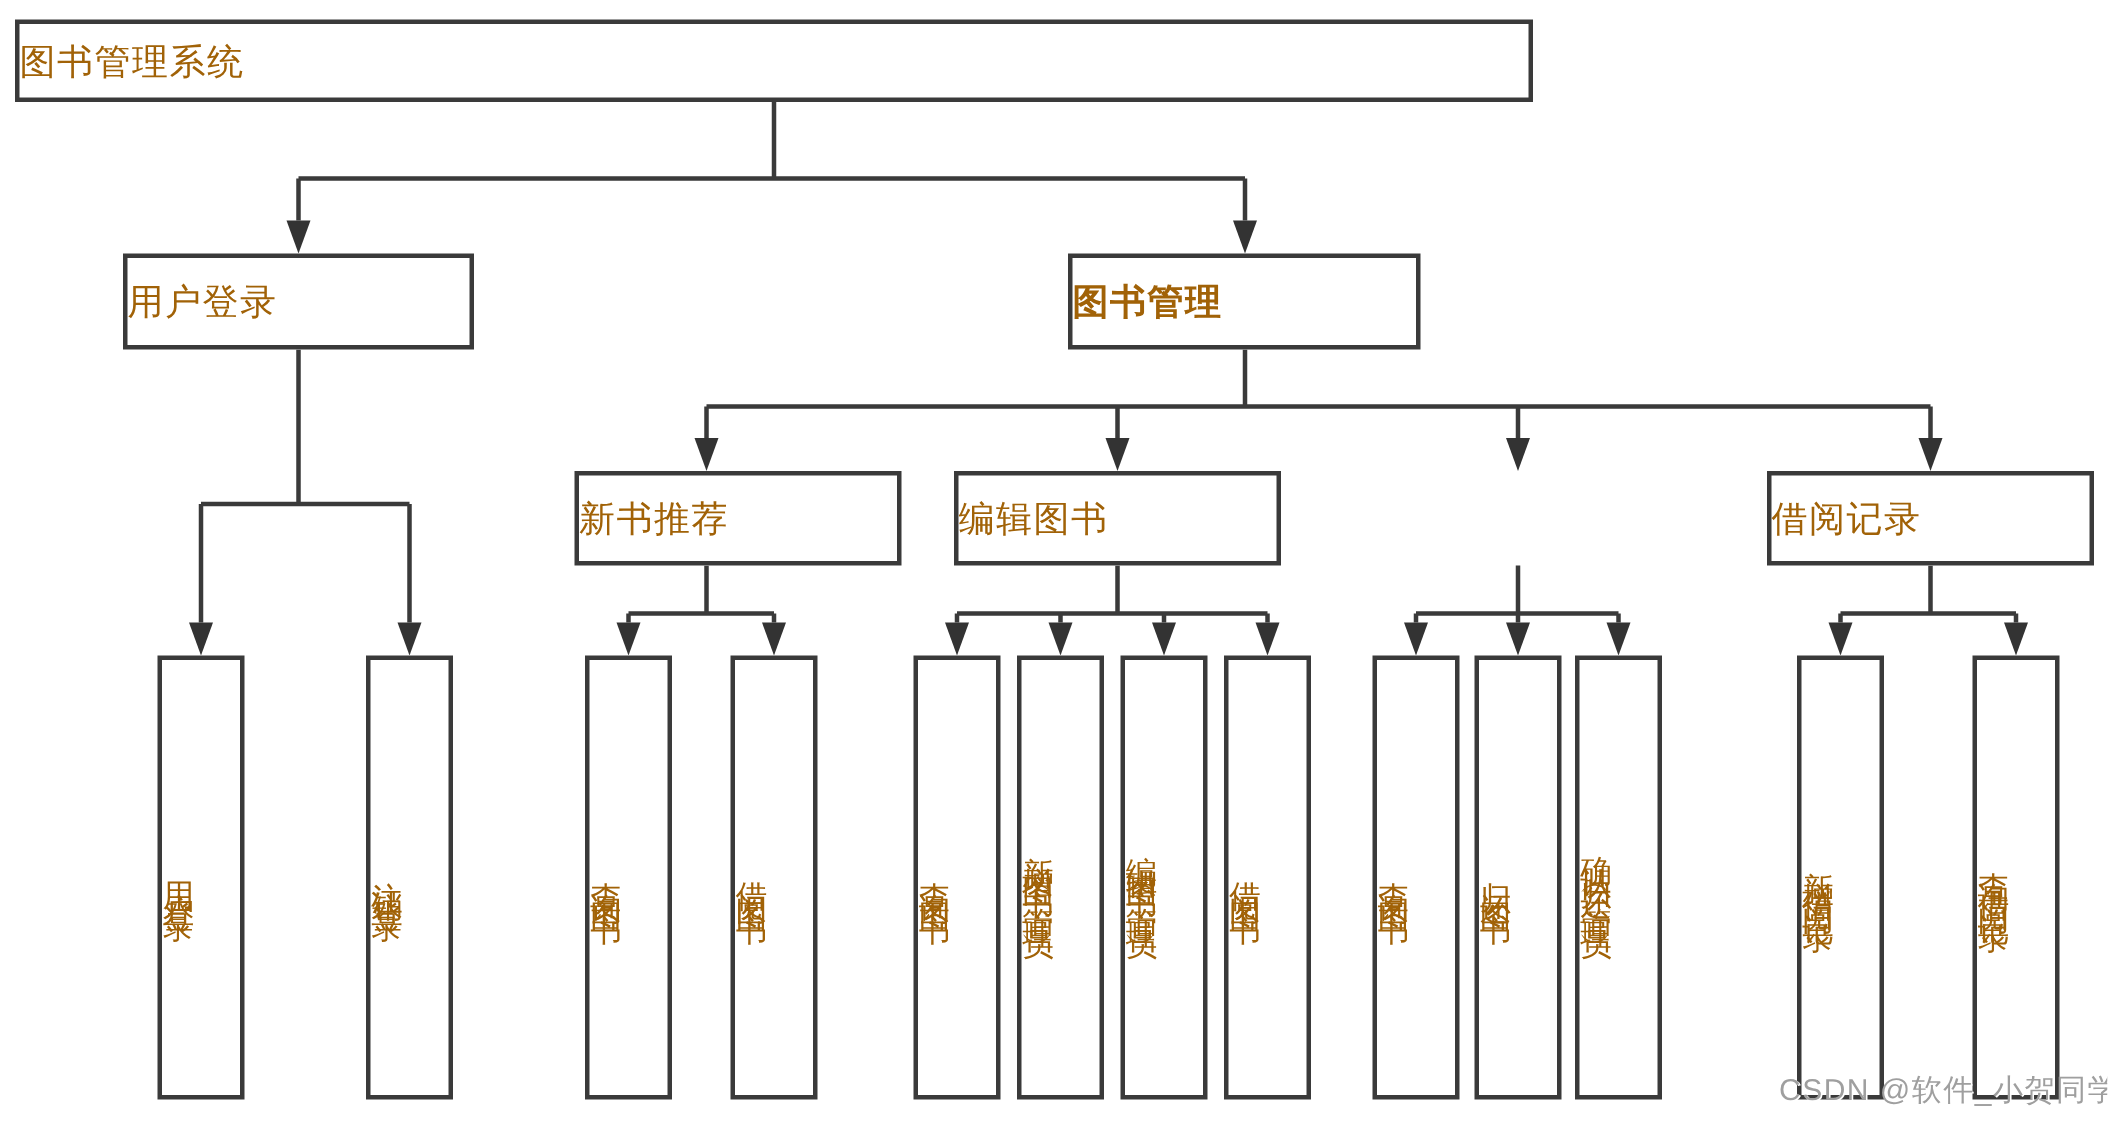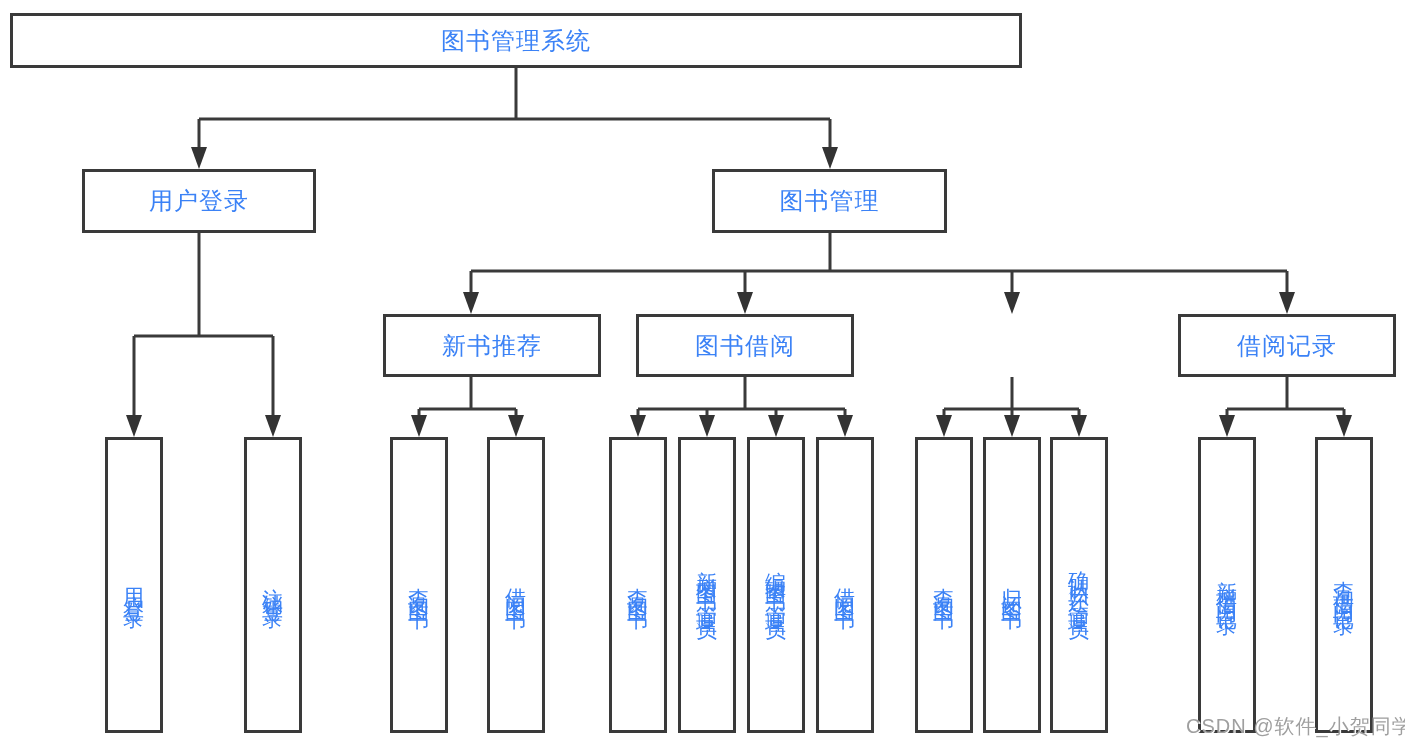--- a/index.html
+++ b/index.html
@@ -21,22 +21,21 @@
     top: 0;
     pointer-events: none;
   }
   .node {
     position: absolute;
     box-sizing: border-box;
     background: #ffffff;
     border: 3px solid #3a3a3a;
     display: flex;
     align-items: center;
-    justify-content: center;
-    color: #3b82f6;
+    color: #a16207;
   }
   .node.h {
     font-size: 24px;
     letter-spacing: 1px;
     white-space: nowrap;
   }
   .node.v {
     font-size: 21px;
   }
   .vtext {
@@ -95,29 +94,29 @@
     </g>
   </svg>
 
   <div class="node h" style="left:10px; top:13px; width:1012px; height:55px;">
     <span>图书管理系统</span>
   </div>
 
   <div class="node h" style="left:82px; top:169px; width:234px; height:64px;">
     <span>用户登录</span>
   </div>
-  <div class="node h" style="left:712px; top:169px; width:235px; height:64px;">
+  <div class="node h" style="left:712px; top:169px; width:235px; height:64px;font-weight:bold;">
     <span>图书管理</span>
   </div>
 
   <div class="node h" style="left:383px; top:314px; width:218px; height:63px;">
     <span>新书推荐</span>
   </div>
   <div class="node h" style="left:636px; top:314px; width:218px; height:63px;">
-    <span>图书借阅</span>
+    <span>编辑图书</span>
   </div>
   <div class="node h" style="left:1178px; top:314px; width:218px; height:63px;">
     <span>借阅记录</span>
   </div>
 
   <div class="node v" style="left:105px; top:437px; width:58px; height:296px;">
     <span class="vtext">用户登录</span>
   </div>
   <div class="node v" style="left:244px; top:437px; width:58px; height:296px;">
     <span class="vtext">注销登录</span>

